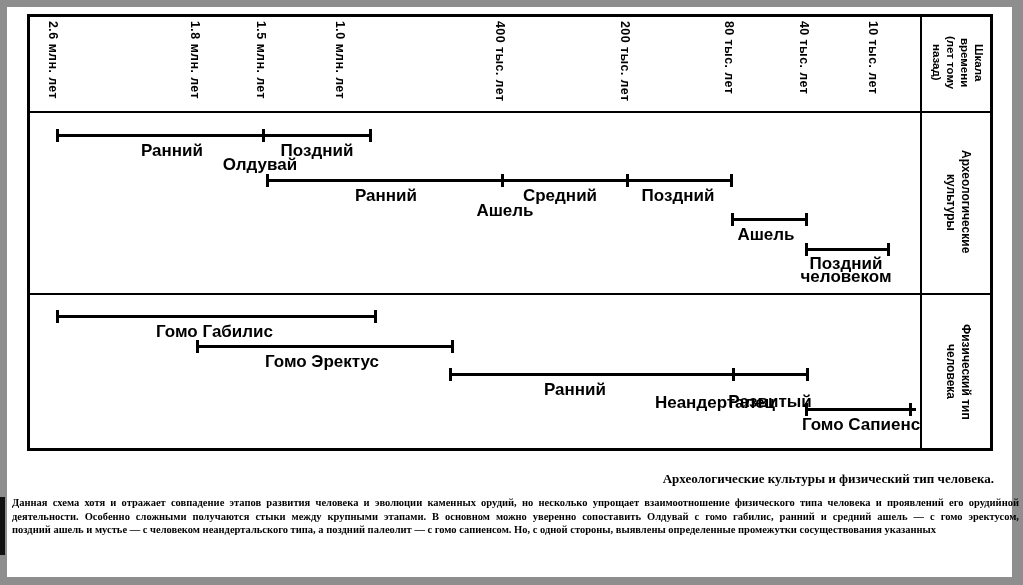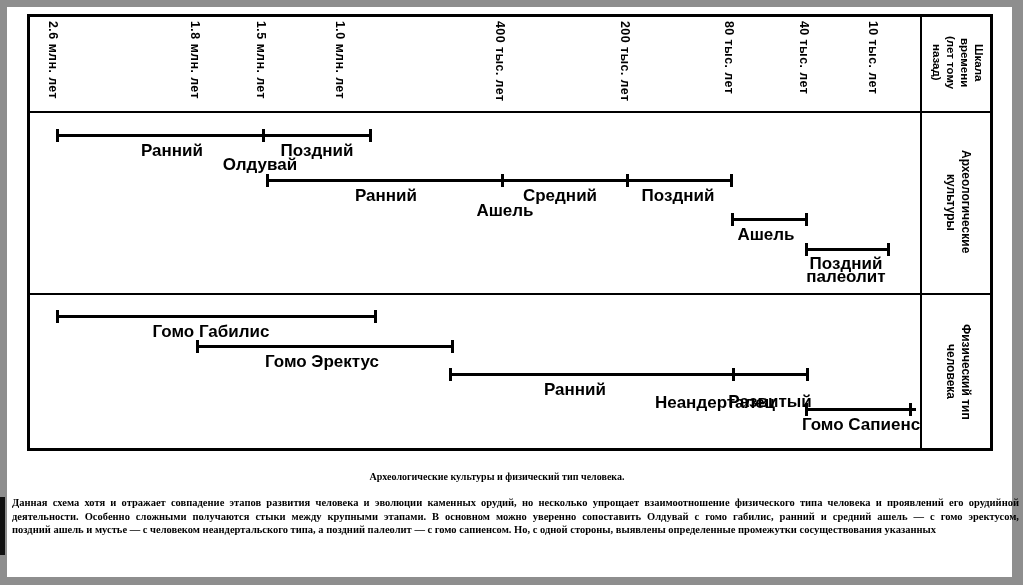--- a/index.html
+++ b/index.html
@@ -27,22 +27,22 @@
   .bar-label,.bar-title-line{
     position:absolute;width:160px;text-align:center;
     font-weight:bold;font-size:17px;color:#000;white-space:nowrap;
   }
   .vhead{position:absolute;display:flex;align-items:center;justify-content:center;}
   .vhead .inner{
     writing-mode:vertical-rl;text-orientation:mixed;text-align:center;
     font-weight:bold;font-size:12px;line-height:15px;color:#000;white-space:nowrap;
   }
   .caption{
-    position:absolute;left:0;top:471px;width:994px;text-align:center;
-    font-family:"Liberation Serif",serif;font-weight:bold;font-size:10px;color:#000;
+    position:absolute;left:0;top:471px;width:994px;text-align:right;
+    font-family:"Liberation Serif",serif;font-weight:bold;font-size:13px;color:#000;
   }
   #paragraph{
     position:absolute;left:12px;top:496px;width:1007px;
     font-family:"Liberation Serif",serif;font-weight:bold;font-size:10.5px;
     line-height:13.5px;color:#000;
   }
   #paragraph .pline{text-align:justify;text-align-last:justify;}
   #paragraph .pline:last-child{text-align-last:left;}
   .artifact{position:absolute;left:0;top:497px;width:5px;height:58px;background:#111;}
 </style>
@@ -94,29 +94,29 @@
           <div class="bar-line" style="left: 732px; top: 218px; width: 74px;"></div>
           <div class="bar-tick" style="left: 731px; top: 213px;"></div>
           <div class="bar-tick" style="left: 805px; top: 213px;"></div>
           <div class="bar-label" style="left: 686px; top: 225px;">Ашель</div>
         </div>
         <div class="">
           <div class="bar-line" style="left: 806px; top: 248px; width: 82px;"></div>
           <div class="bar-tick" style="left: 805px; top: 243px;"></div>
           <div class="bar-tick" style="left: 887px; top: 243px;"></div>
           <div class="bar-title-line" style="left: 766px; top: 254px;">Поздний</div>
-          <div class="bar-title-line" style="left: 766px; top: 267px;">палеолит</div>
+          <div class="bar-title-line" style="left: 766px; top: 267px;">человеком</div>
         </div>
       </div>
       <div class="">
         <div class="">
           <div class="bar-line" style="left: 57px; top: 315px; width: 318px;"></div>
           <div class="bar-tick" style="left: 56px; top: 310px;"></div>
           <div class="bar-tick" style="left: 374px; top: 310px;"></div>
-          <div class="bar-label" style="left: 131px; top: 322px;">Гомо Габилис</div>
+          <div class="bar-label" style="left: 113px; top: 322px; text-align: right;">Гомо Габилис</div>
         </div>
         <div class="">
           <div class="bar-line" style="left: 197px; top: 345px; width: 255px;"></div>
           <div class="bar-tick" style="left: 196px; top: 340px;"></div>
           <div class="bar-tick" style="left: 451px; top: 340px;"></div>
           <div class="bar-label" style="left: 242px; top: 352px;">Гомо Эректус</div>
         </div>
         <div class="">
           <div class="bar-line" style="left: 450px; top: 373px; width: 357px;"></div>
           <div class="bar-tick" style="left: 449px; top: 368px;"></div>

